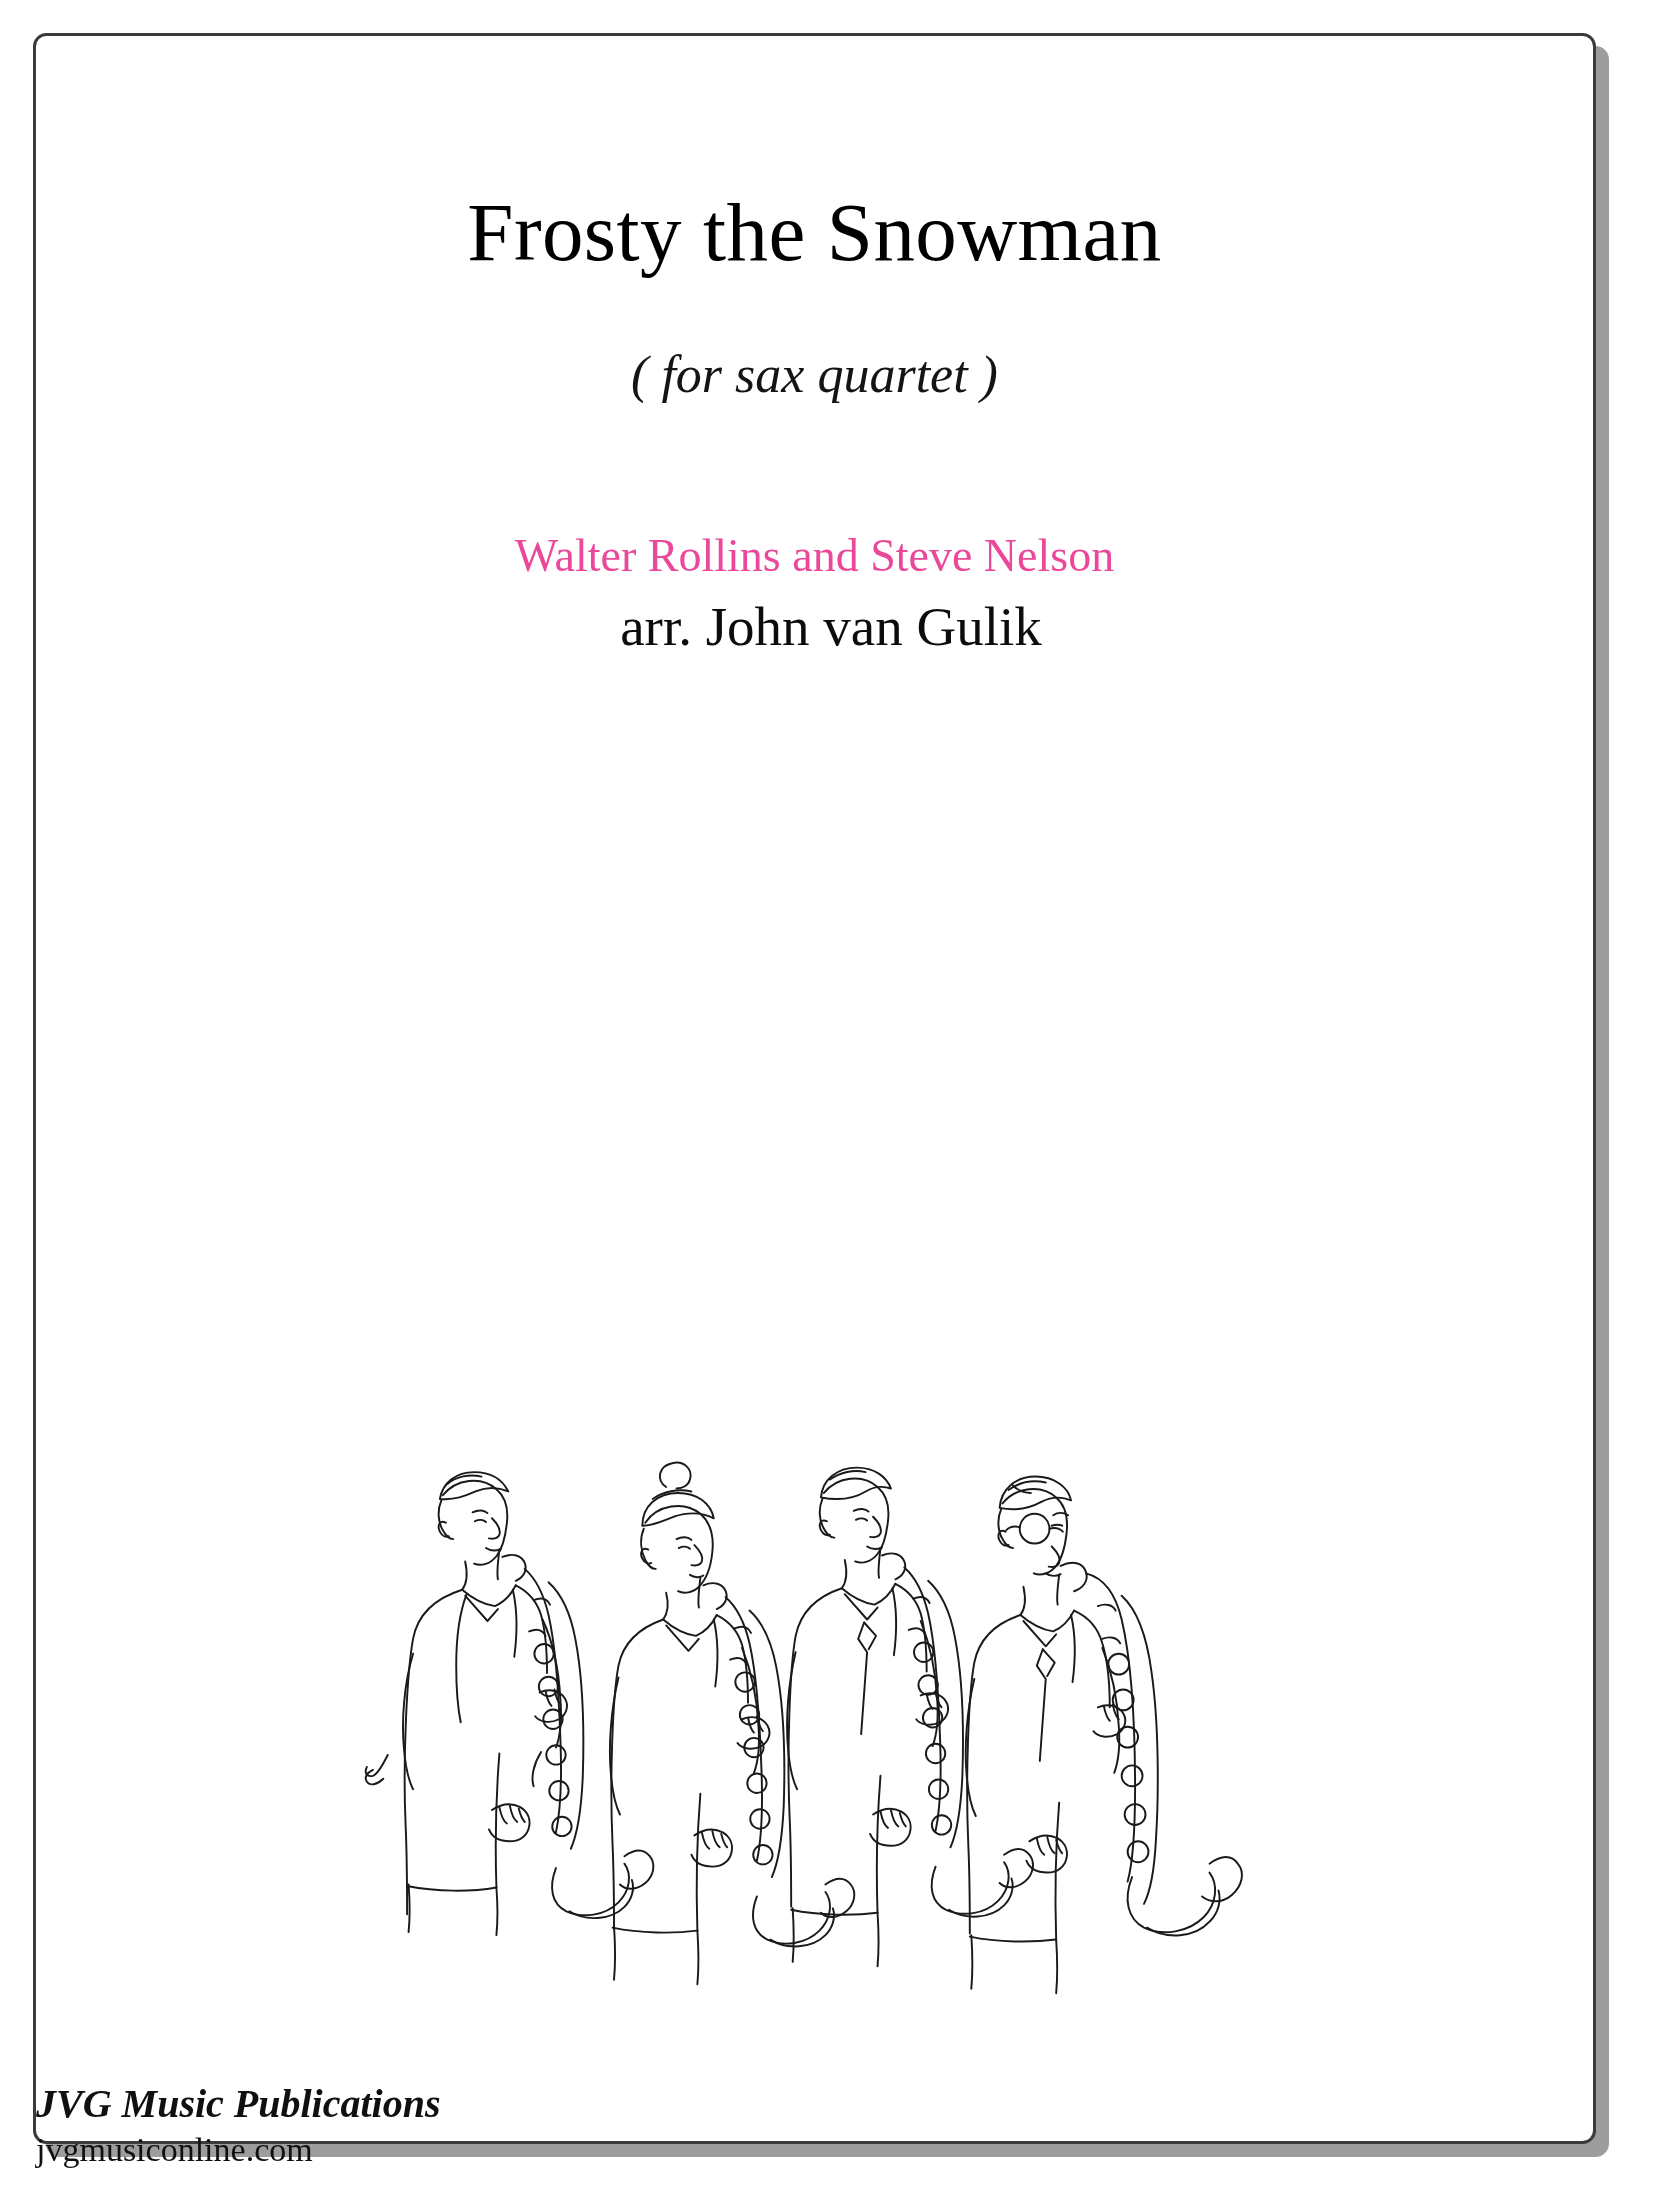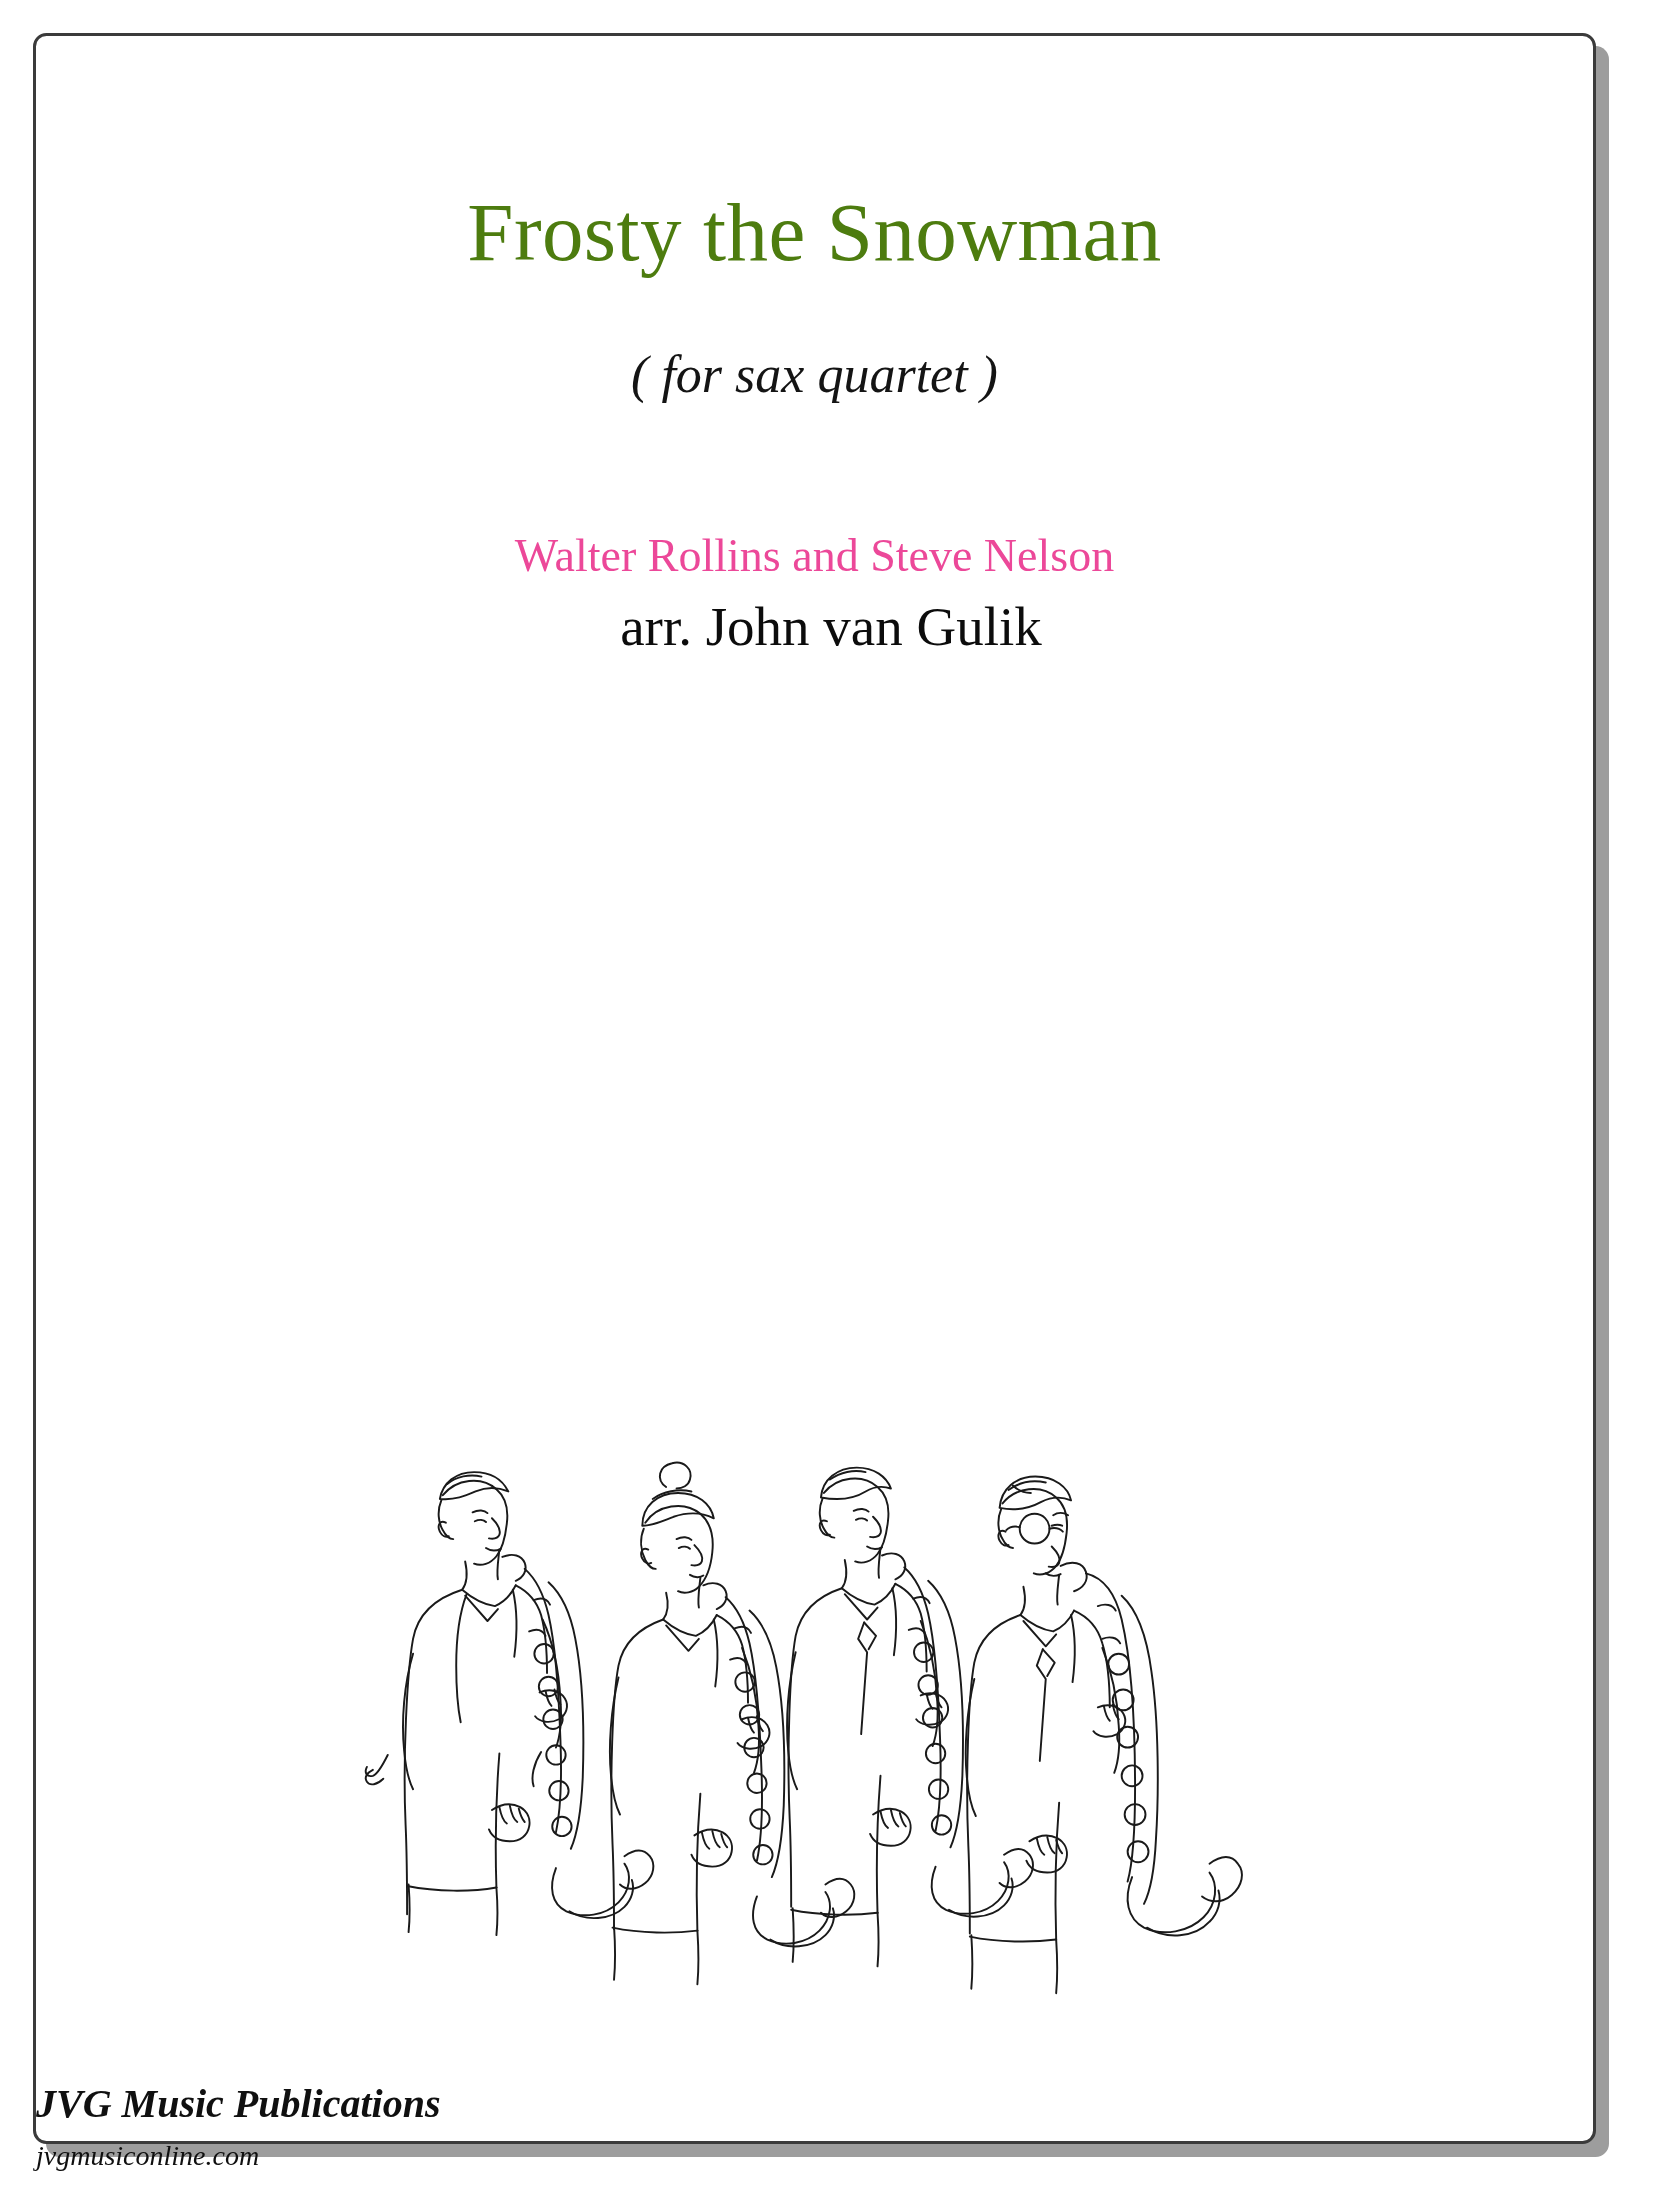--- a/index.html
+++ b/index.html
@@ -51,21 +51,21 @@
   }
 
   .title {
     position: absolute;
     left: 0;
     right: 0;
     top: 153px;
     text-align: center;
     font-size: 83px;
     line-height: 1.05;
-    color: #4d7c0f;
+    color: #000000;
     font-weight: normal;
     letter-spacing: 0.4px;
   }
   .subtitle {
     position: absolute;
     left: 0;
     right: 0;
     top: 309px;
     text-align: center;
     font-size: 52px;
@@ -110,25 +110,24 @@
     text-align: left;
   }
   .publisher {
     font-size: 40px;
     font-style: italic;
     font-weight: bold;
     color: #101010;
     line-height: 1.18;
   }
   .website {
-    font-size: 28px;
-    font-style: italic;
+    font-size: 34px;
     color: #101010;
     line-height: 1.2;
-    margin-top: 12px;
+    margin-top: 3px;
   }
 </style>
 </head>
 <body>
 
 <div class="page-shell">
   <div class="page-frame-shadow"></div>
   <div class="page-frame">
     <div class="page-inner">
 

